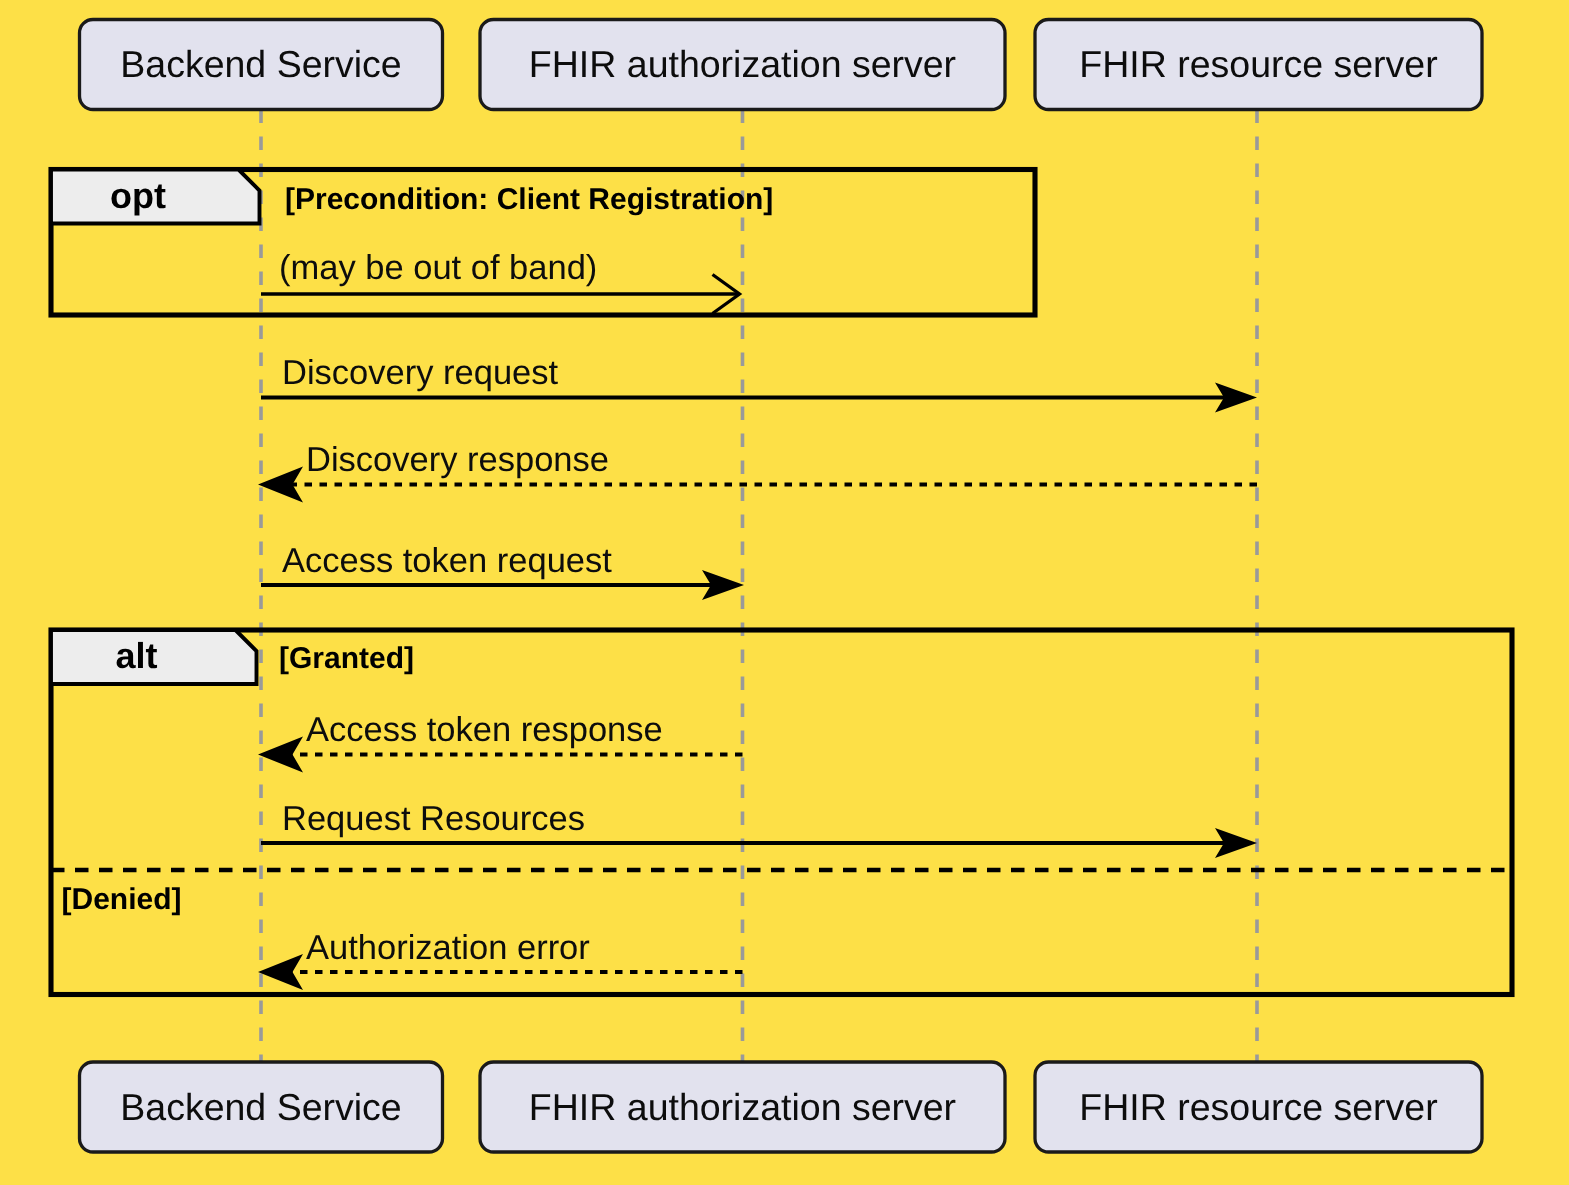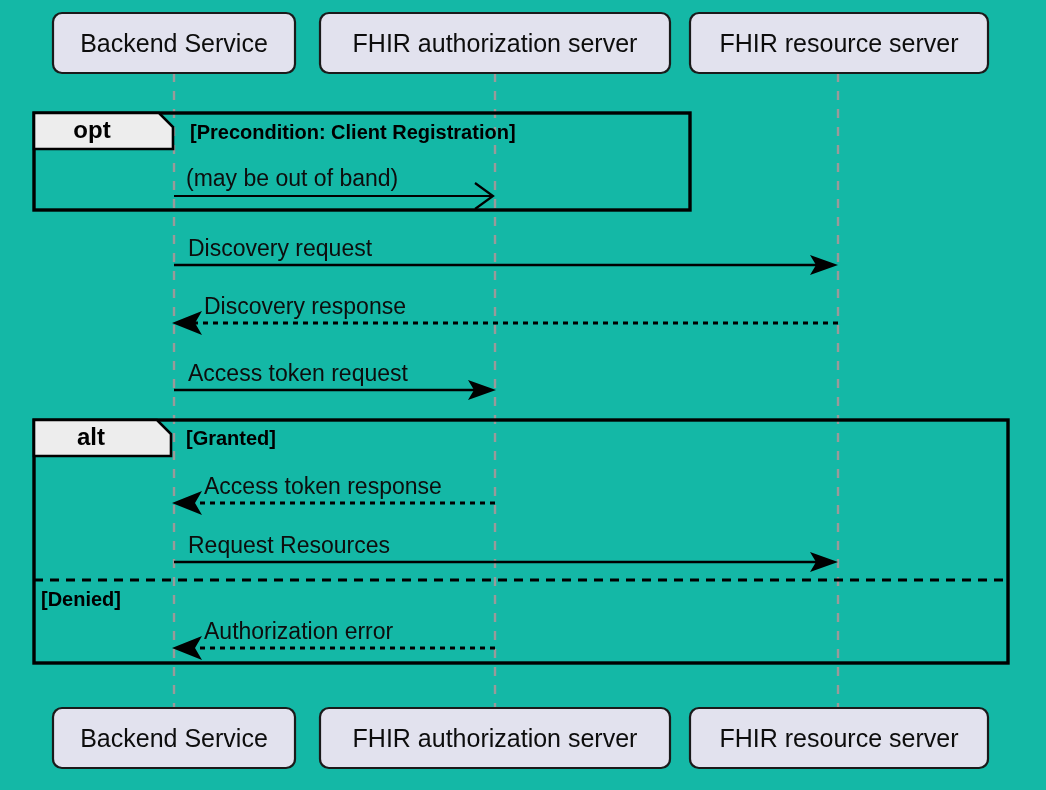--- a/index.html
+++ b/index.html
@@ -7,21 +7,21 @@
     padding: 0;
     background: #ffffff;
   }
   body {
     font-family: "Liberation Sans", sans-serif;
   }
   #diagram-root {
     position: relative;
     width: 1046px;
     height: 790px;
-    background: #14b8a6;
+    background: #fde047;
     overflow: hidden;
   }
   svg.seq {
     position: absolute;
     left: 0;
     top: 0;
     width: 1046px;
     height: 790px;
   }
   .participant-rect {

